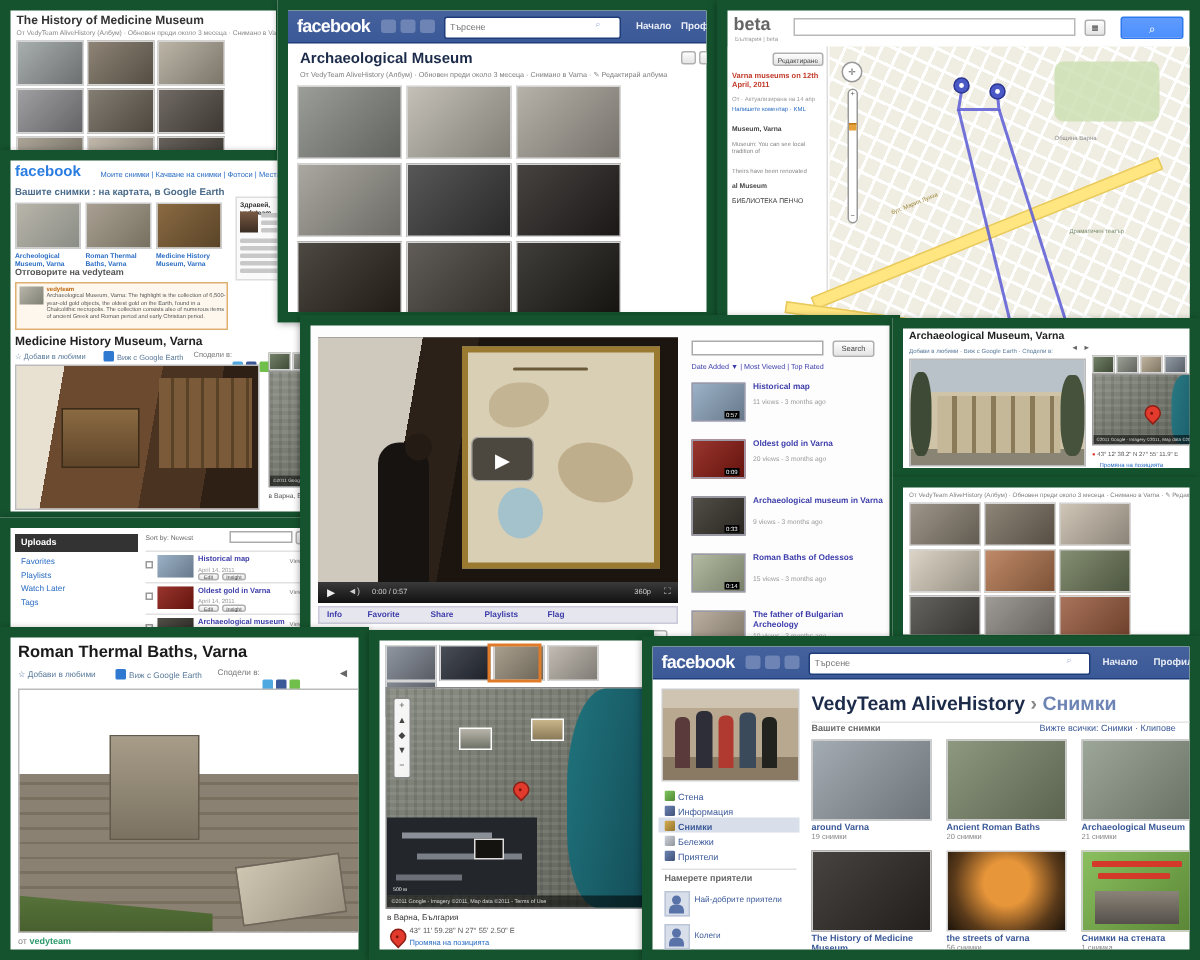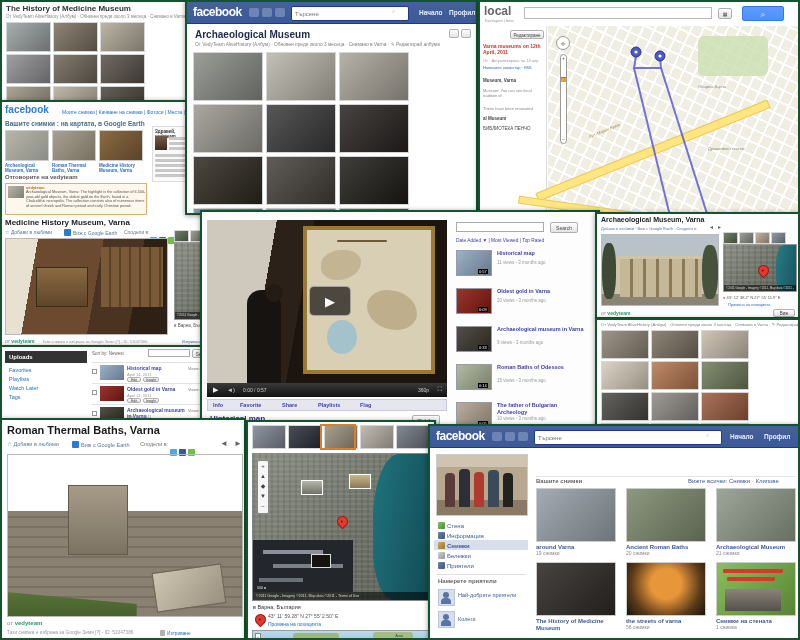--- a/index.html
+++ b/index.html
@@ -1,17 +1,17 @@
 <!DOCTYPE html>
 <html><head>
 <meta charset="utf-8">
 <style>
   html,body{margin:0;padding:0;background:#c9c9c9;font-family:"Liberation Sans",sans-serif;}
   #stage{position:relative;width:800px;height:640px;overflow:hidden;background:#dcdcdc;}
-  .panel{position:absolute;background:#fff;border:2px solid #14532d;box-shadow:0 1px 5px rgba(0,0,0,.4);box-sizing:border-box;overflow:hidden;}
+  .panel{position:absolute;background:#fff;border:7px solid #14532d;box-shadow:0 1px 5px rgba(0,0,0,.4);box-sizing:border-box;overflow:hidden;}
   .abs{position:absolute;box-sizing:border-box;}
   .bar{background:#c8c8c8;height:3px;border-radius:1px;}
   .link{color:#2b6dc4;text-decoration:none;}
   
   .fbhead{position:absolute;left:0;right:0;top:0;height:21px;background:linear-gradient(#45619d,#3b5998);border-bottom:1px solid #1d3c78;color:#fff;}
   .fblogo{position:absolute;left:6px;top:3px;font-size:12px;font-weight:bold;letter-spacing:-0.5px;}
   .fbico{position:absolute;top:6px;width:10px;height:9px;background:#6d84b4;border-radius:2px;}
   .fbsearch{position:absolute;top:4px;height:11px;background:#fff;border:1px solid #1d3c78;border-radius:2px;font-size:6px;color:#999;padding:1px 3px;}
   .fbnav{position:absolute;top:7px;font-size:6.5px;font-weight:bold;color:#e7ecf5;}
   
@@ -195,21 +195,21 @@
         <div class="thumb" style="background: linear-gradient(135deg, rgba(255, 255, 255, 0.15), rgba(0, 0, 0, 0.3)), rgb(46, 40, 32);"></div>
         <div class="thumb" style="background: linear-gradient(135deg, rgba(255, 255, 255, 0.15), rgba(0, 0, 0, 0.3)), rgb(69, 64, 58);"></div>
         <div class="thumb" style="background: linear-gradient(135deg, rgba(255, 255, 255, 0.15), rgba(0, 0, 0, 0.3)), rgb(31, 28, 24);"></div>
         <div class="thumb" style="background: linear-gradient(135deg, rgba(255, 255, 255, 0.15), rgba(0, 0, 0, 0.3)), rgb(111, 134, 168);"></div>
         <div class="thumb" style="background: linear-gradient(135deg, rgba(255, 255, 255, 0.15), rgba(0, 0, 0, 0.3)), rgb(138, 160, 187);"></div>
         <div class="thumb" style="background: linear-gradient(135deg, rgba(255, 255, 255, 0.15), rgba(0, 0, 0, 0.3)), rgb(92, 85, 74);"></div>
       </div>
   </div>
 
   <div class="panel" style="left:478px;top:0;width:322px;height:335px;z-index:5;">
-    <div class="abs" style="left:4px;top:2px;font-size:12px;color:#666;font-weight:bold;">local</div>
+    <div class="abs" style="left:4px;top:2px;font-size:12px;color:#666;font-weight:bold;">beta</div>
     <div class="abs" style="left:5px;top:16px;font-size:4px;color:#999;">България | beta</div>
     <input class="abs" style="left: 44px; top: 5px; width: 188px; height: 12px; border: 1px solid rgb(185, 185, 185); font-size: 6px;">
     <div class="abs btn-gray" style="left:238px;top:6px;width:14px;height:11px;font-size:5px;line-height:11px;">▦</div>
     <div class="abs" style="left:262px;top:4px;width:42px;height:15px;background:linear-gradient(#5f9bfe,#4d90fe);border:1px solid #3079ed;border-radius:2px;color:#fff;text-align:center;line-height:15px;font-size:8px;">⌕</div>
 
     <div class="abs" style="left:0;top:24px;width:67px;height:311px;border-right:1px solid #ddd;background:#fff;">
       <div class="abs btn-gray" style="left:30px;top:4px;width:34px;height:9px;font-size:4.5px;line-height:9px;">Редактиране</div>
       <div class="abs" style="left:3px;top:17px;width:62px;font-size:5px;font-weight:bold;color:#c03a2a;line-height:6px;">Varna museums on 12th April, 2011</div>
       <div class="abs" style="left:3px;top:32px;width:62px;font-size:4px;color:#999;">От · Актуализирана на 14 апр</div>
       <div class="abs link" style="left:3px;top:39px;width:62px;font-size:4px;">Напишете коментар · KML</div>
@@ -452,20 +452,21 @@
     <div class="abs" style="left:8px;top:152px;font-size:6px;font-weight:bold;color:#666;">Намерете приятели</div>
     <div class="abs" style="left:8px;top:163px;">
         <div class="avatar-sil"></div>
       </div>
     <div class="abs" style="left:28px;top:166px;font-size:5.5px;color:#3b5998;width:64px;">Най-добрите приятели</div>
     <div class="abs" style="left:8px;top:185px;">
         <div class="avatar-sil"></div>
       </div>
     <div class="abs" style="left:28px;top:190px;font-size:5.5px;color:#3b5998;width:64px;">Колеги</div>
 
+    <div class="abs" style="left:106px;top:30px;font-size:13px;font-weight:bold;color:#1c2b4a;"><span>VedyTeam AliveHistory</span> <span style="color:#888;">›</span> <span style="color:#6d84b4;">Снимки</span></div>
     <div class="abs" style="left:106px;top:52px;font-size:6px;font-weight:bold;color:#666;">Вашите снимки</div>
     <div class="abs" style="left:258px;top:52px;font-size:6px;color:#3b5998;">Вижте всички: Снимки · Клипове</div>
     <div class="abs" style="left:106px;top:50px;width:260px;border-top:1px solid #e5e5e5;"></div>
 
     <div class="abs" style="left:106px;top:62px;width:84px;">
       <div style="width: 78px; height: 52px; border: 1px solid rgb(204, 204, 204); background: linear-gradient(135deg, rgba(255, 255, 255, 0.12), rgba(0, 0, 0, 0.28)), rgb(151, 160, 168);"></div>
       <div style="font-size:6px;font-weight:bold;color:#3b5998;margin-top:2px;">around Varna</div>
       <div style="font-size:5px;color:#888;">19 снимки</div>
     </div>
     <div class="abs" style="left:196px;top:62px;width:84px;">

